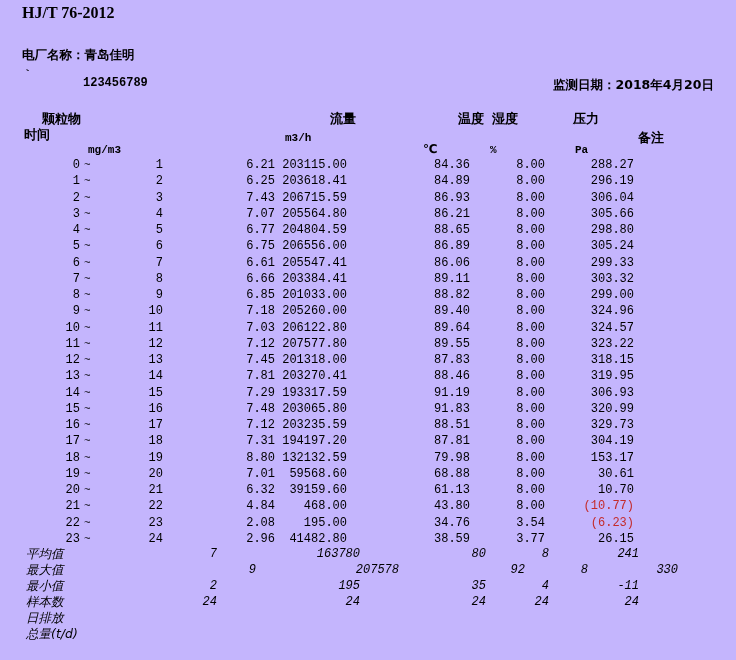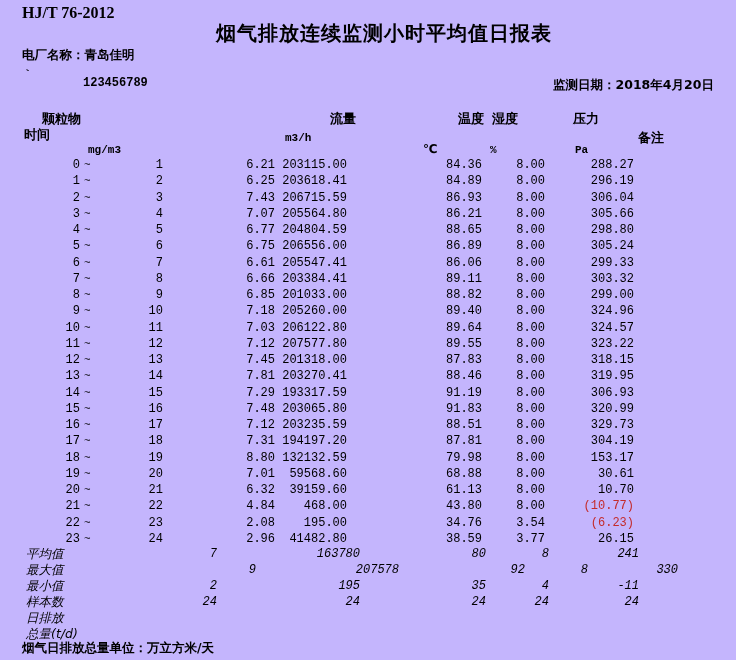--- a/index.html
+++ b/index.html
@@ -27,42 +27,41 @@
   .un-hum{left:490px;top:144px;}
   .un-press{left:575px;top:144px;}
   .data-row{position:absolute;left:0;width:736px;height:16px;line-height:16px;
             font-family:"Liberation Mono",monospace;font-size:12px;}
   .data-row .c{position:absolute;top:0;white-space:pre;}
   .c-h1{right:656px;}
   .c-tilde{left:84px;top:-3px;font-size:11px;}
   .c-h2{right:573px;}
   .c-pm{right:461px;}
   .c-flow{right:389px;}
-  .c-temp{right:254px;text-align:right;}
+  .c-temp{right:266px;text-align:right;}
   .c-hum{right:191px;}
   .c-press{right:102px;}
   .red{color:var(--alert-red,#c42b2b);}
   .sum-row{position:absolute;left:4px;width:736px;height:16px;line-height:16px;
            font-family:"Liberation Mono",monospace;font-size:12px;font-style:italic;}
   .sum-row .c{position:absolute;top:0;white-space:pre;}
   .s-label{left:22px;font-family:"DejaVu Sans","Liberation Sans",sans-serif;font-size:12.5px;}
   .s-c1{right:523px;}
   .s-c2{right:380px;}
   .s-c3{right:254px;}
   .s-c4{right:191px;}
   .s-c5{right:101px;}
   .footer{left:22px;top:640px;font-size:12.5px;}
 </style>
 </head>
 <body>
 
 <div class="page">
 
   <div class="abs std">HJ/T 76-2012</div>
-  <div class="abs title">烟气排放连续监测小时平均值日报表</div>
 
   <div class="abs plant"><span>电厂名称：</span><span>青岛佳明</span></div>
 
   <div class="abs tick">`</div>
   <div class="abs code">123456789</div>
 
   <div class="abs date"><span>监测日期：</span><span>2018年4月20日</span></div>
 
   <div class="abs th th-pm">颗粒物</div>
   <div class="abs th th-flow">流量</div>
@@ -354,14 +353,13 @@
         <span class="c s-c5">24</span>
       </div>
       <div class="sum-row" style="top: 610px;">
         <span class="c s-label">日排放</span>
       </div>
       <div class="sum-row" style="top: 626px;">
         <span class="c s-label">总量(t/d)</span>
       </div>
     </div>
 
-  <div class="abs footer">烟气日排放总量单位：万立方米/天</div>
 </div>
 
 </body></html>

